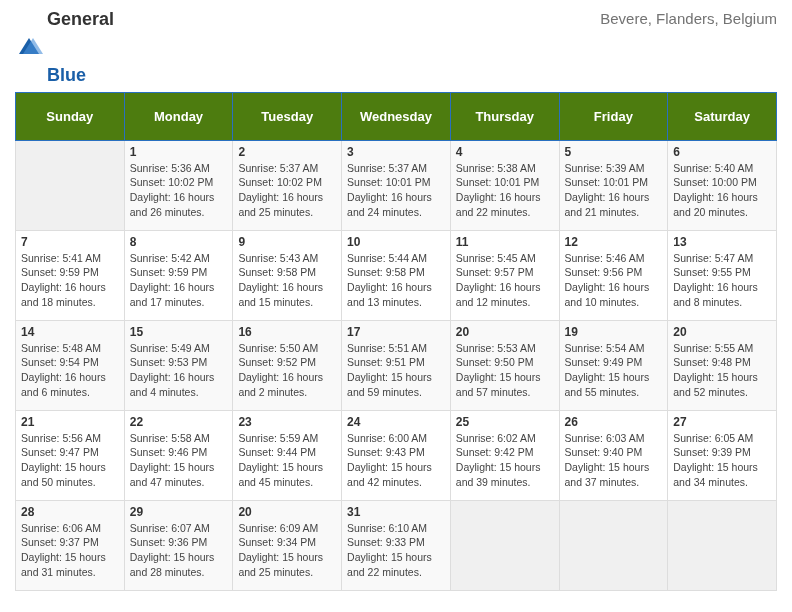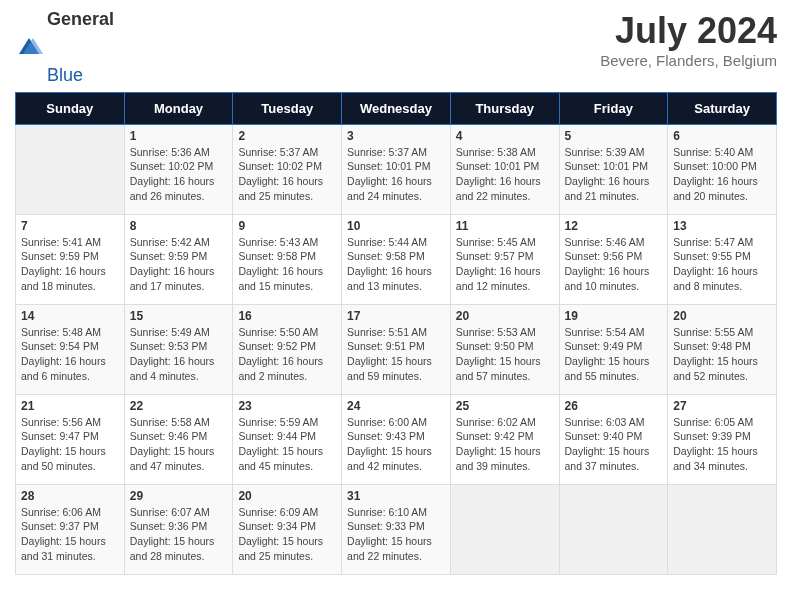--- a/index.html
+++ b/index.html
@@ -27,21 +27,21 @@
       line-height: 1.1;
       gap: 36px;
     }
     .logo-general {
       font-size: 18px;
       font-weight: bold;
       color: #333;
     }
     .logo-blue {
       font-size: 18px;
-      font-weight: normal;
+      font-weight: bold;
       color: #1a5fa8;
     }
     .logo-icon {
       width: 28px;
       height: 28px;
     }
     .title-block {
       text-align: right;
     }
     .month-title {
@@ -52,25 +52,25 @@
     .location {
       font-size: 15px;
       color: #737373;
     }
     table {
       width: 100%;
       border-collapse: collapse;
       table-layout: fixed;
     }
     thead tr th {
-      background-color: #0f172a;
+      background-color: #4d7c0f;
       color: #fff;
       font-size: 13px;
       font-weight: bold;
-      padding: 8px 4px;
+      padding: 16px 4px;
       text-align: center;
       border: 1px solid #2970c0;
     }
     tbody tr td {
       border: 1px solid #ddd;
       vertical-align: top;
       padding: 4px 5px;
       font-size: 11px;
       color: #333;
       min-height: 80px;
@@ -105,21 +105,20 @@
     <svg class="logo-icon" viewBox="0 0 28 28">
       <polygon points="14,4 24,20 4,20" fill="#1a5fa8"></polygon>
       <polygon points="18,4 28,20 8,20" fill="#4a90d9" opacity="0.6"></polygon>
     </svg>
     <div class="logo-text">
       <span class="logo-general">General</span>
       <span class="logo-blue">Blue</span>
     </div>
   </div>
   <div class="title-block">
-    <div class="month-title">July 2024</div>
     <div class="location">Bevere, Flanders, Belgium</div>
   </div>
 </div>
 
 <table>
   <thead>
     <tr>
     <th>Sunday</th>
         <th>Monday</th>
         <th>Tuesday</th>

